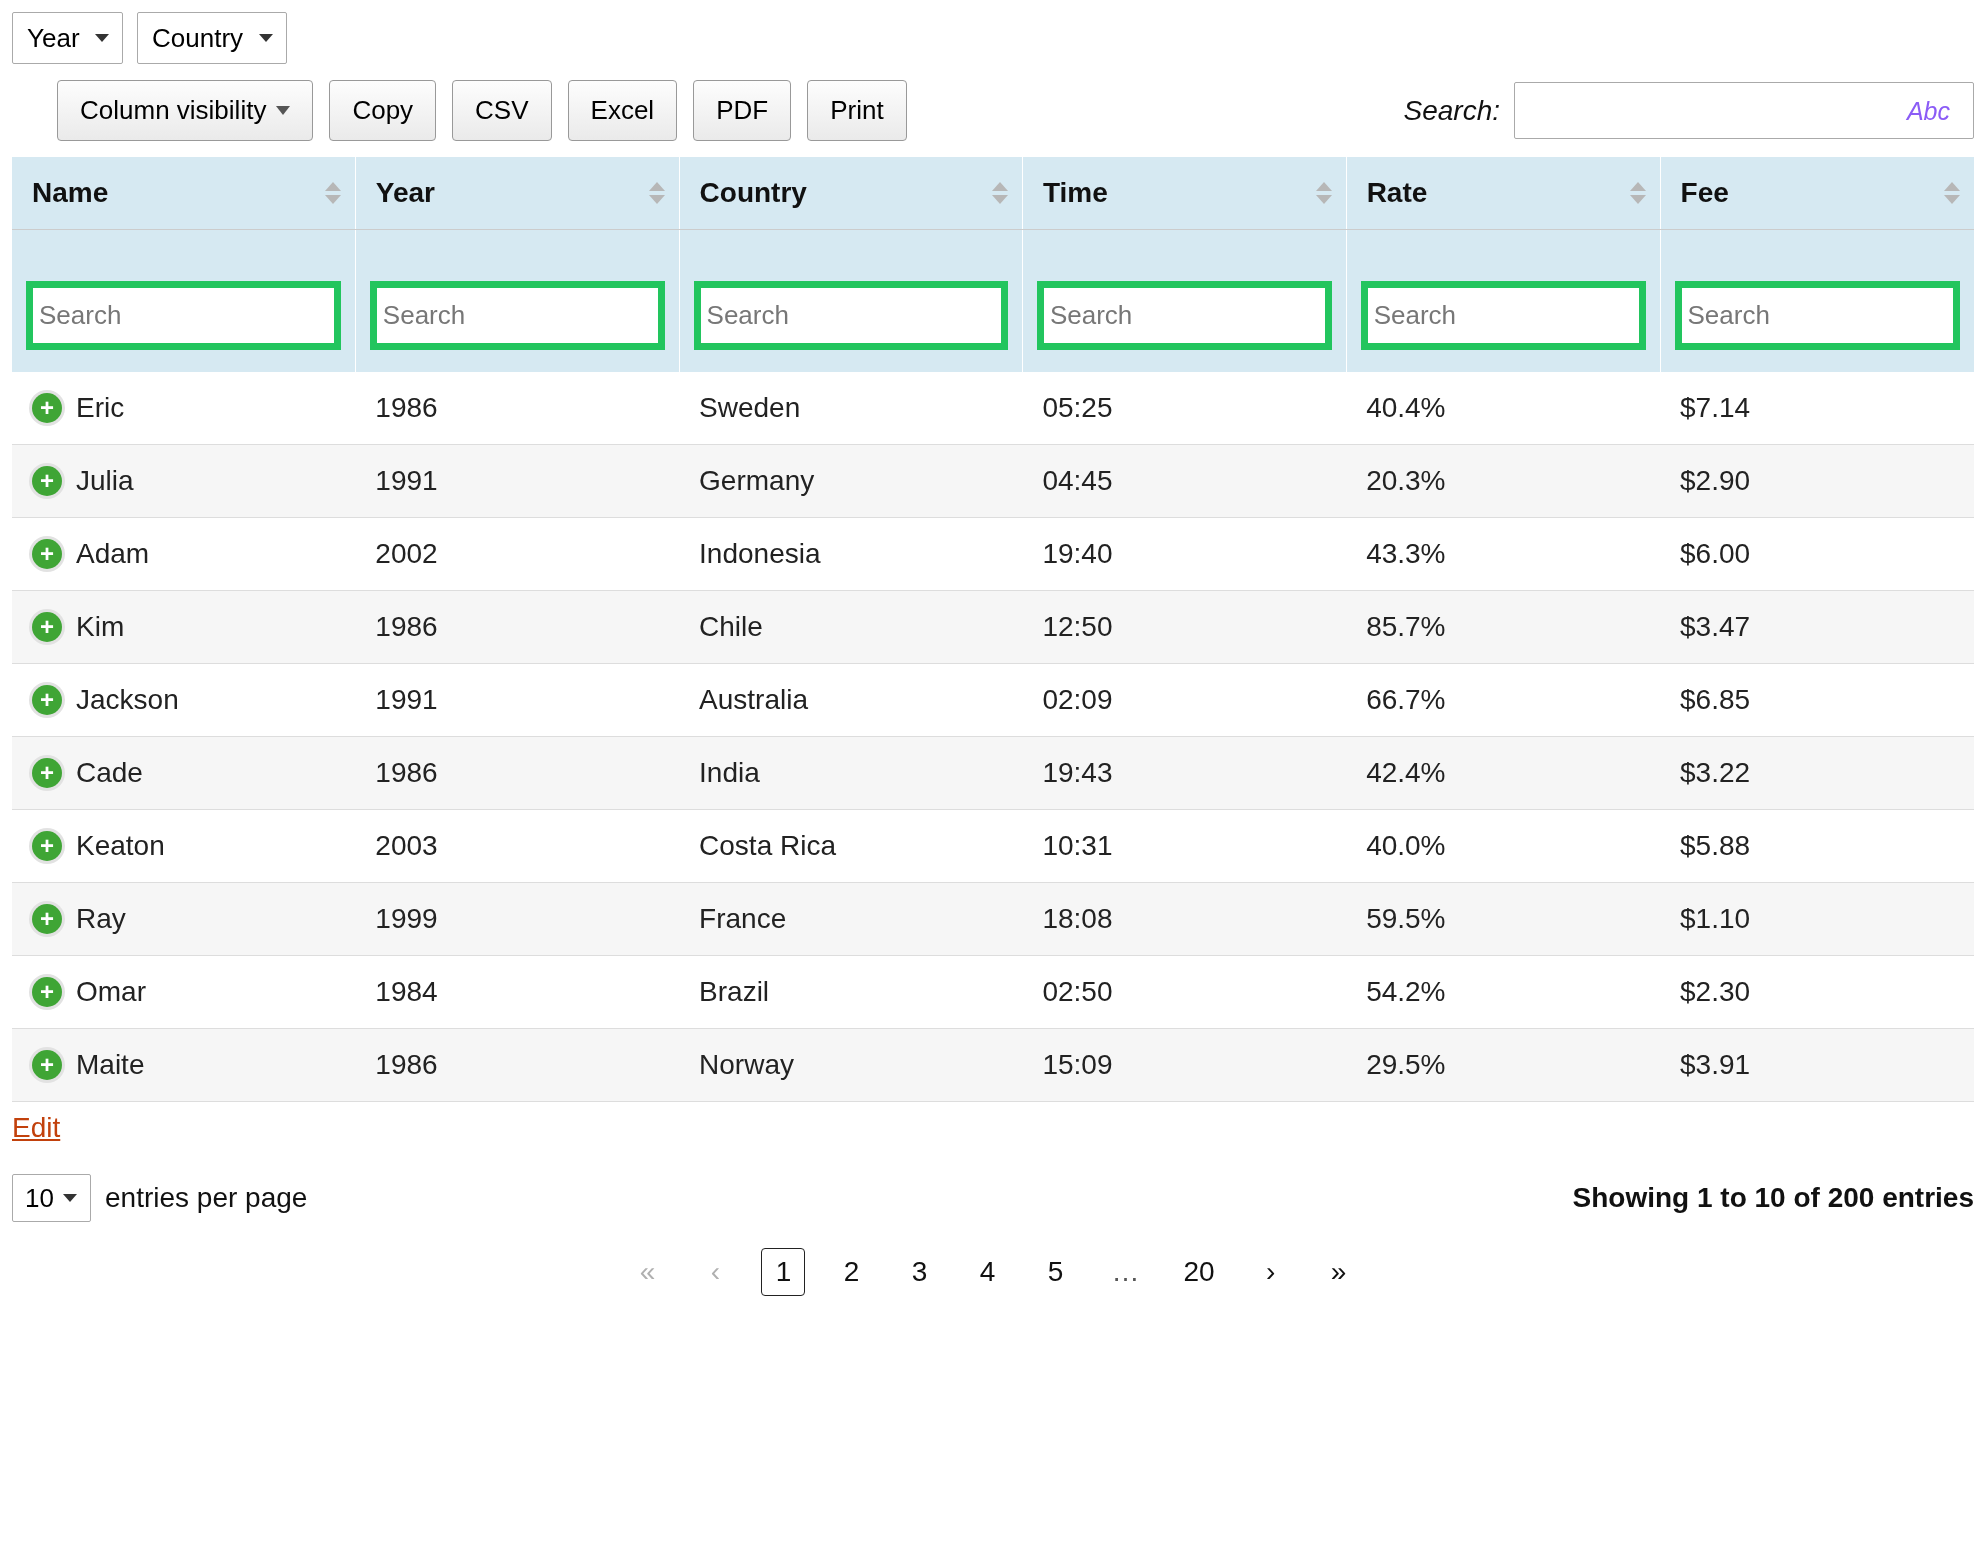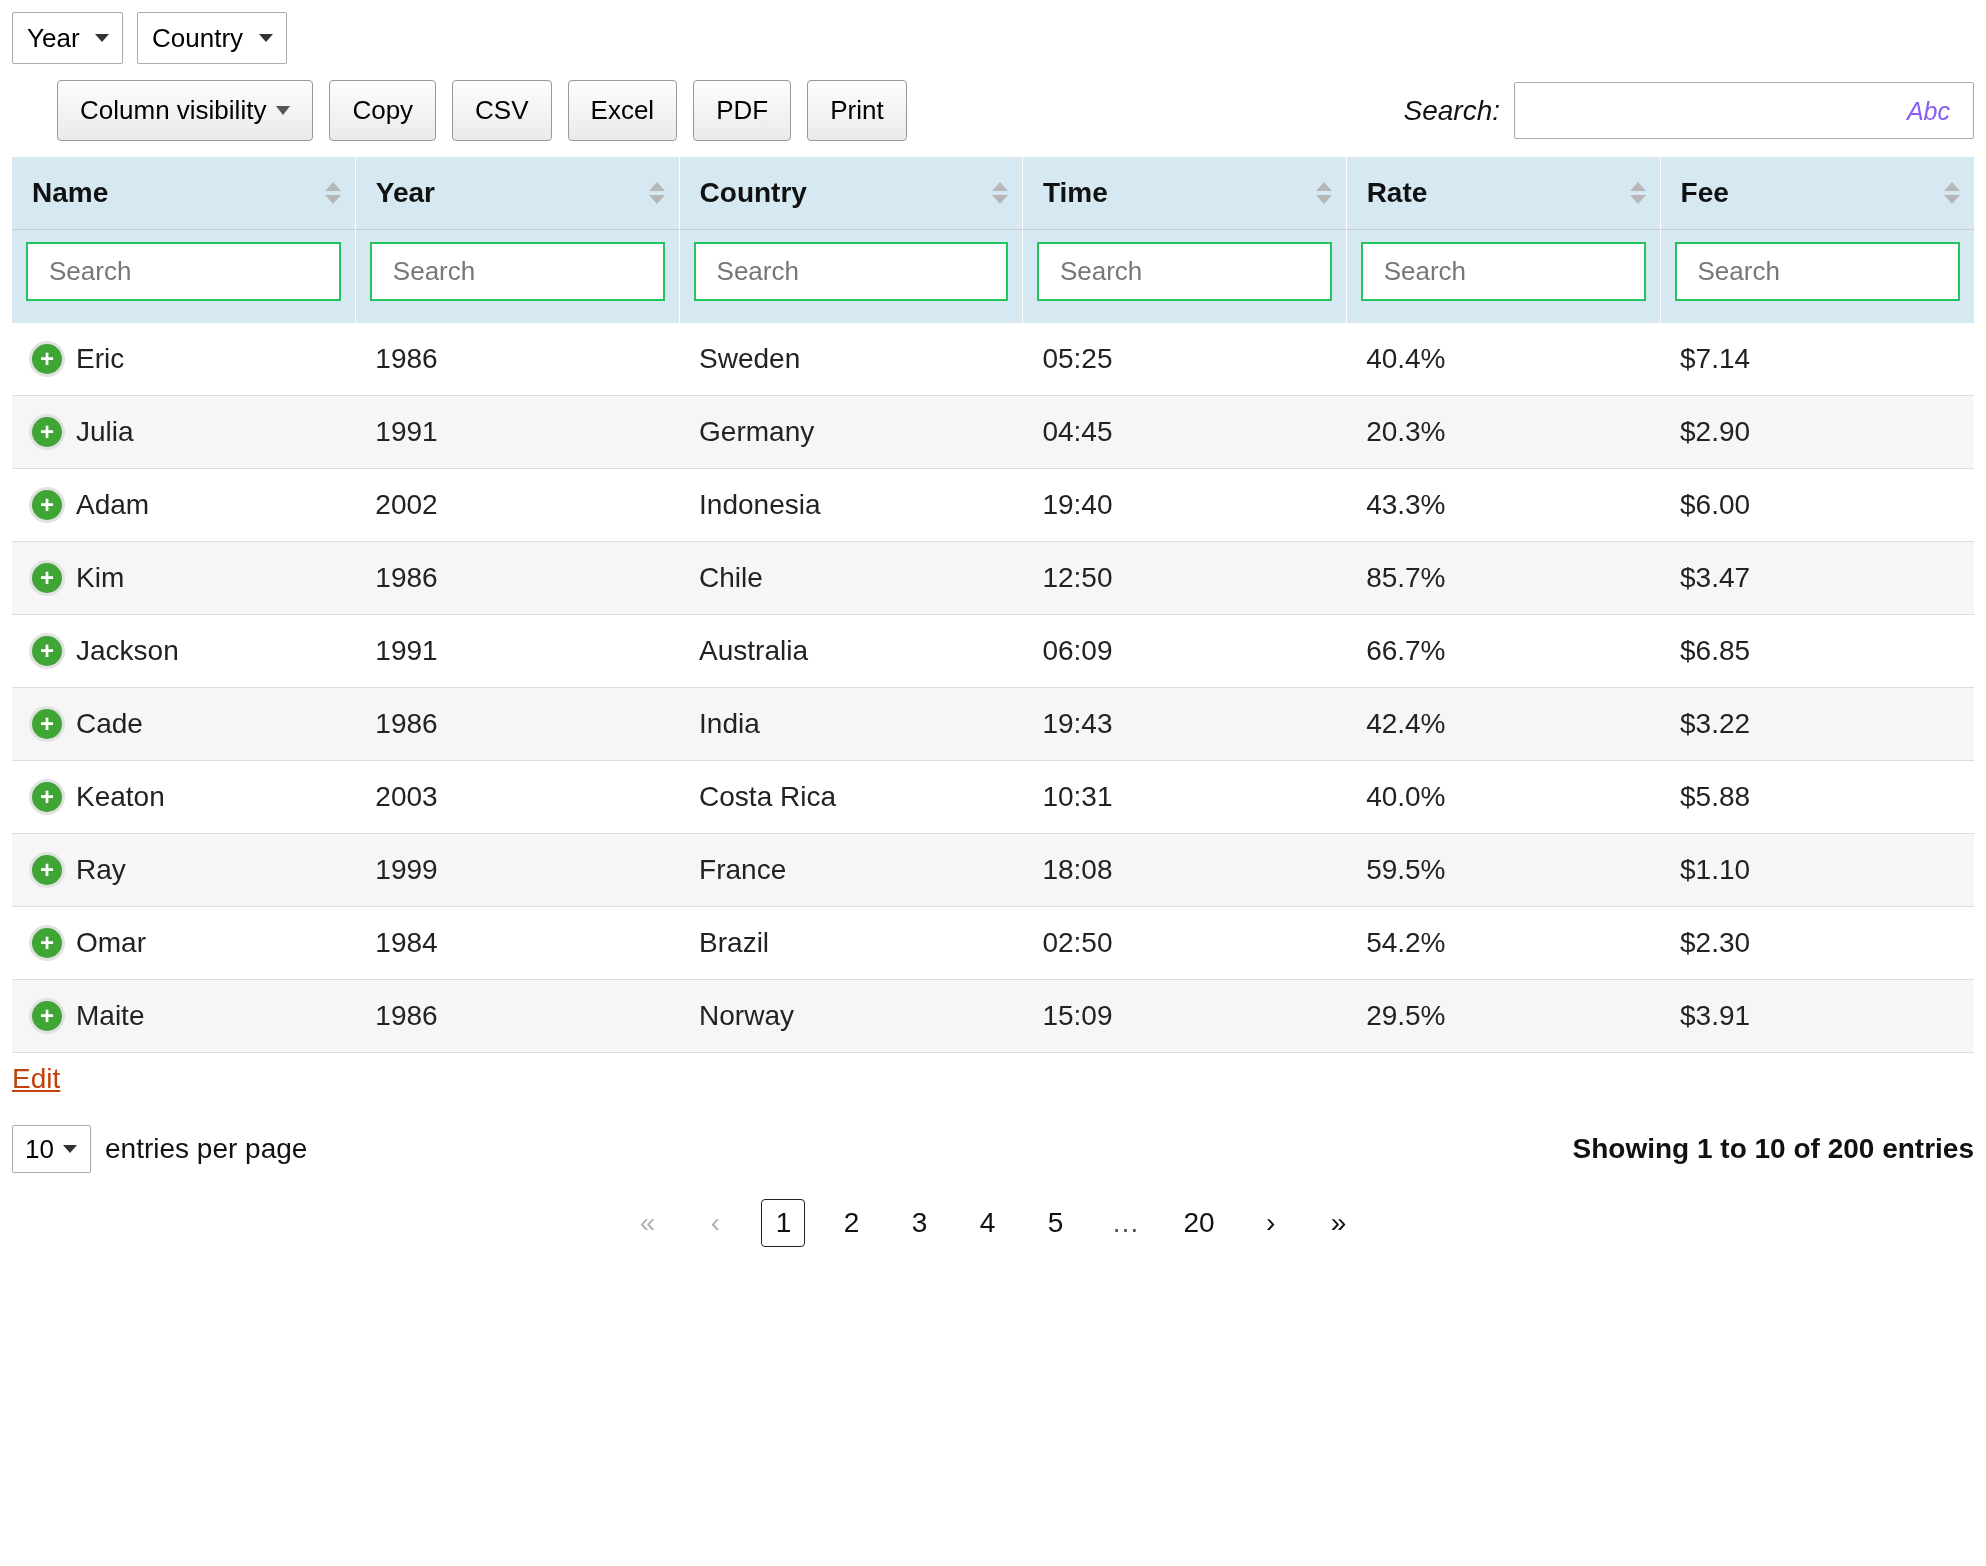--- a/index.html
+++ b/index.html
@@ -130,23 +130,24 @@
 
   thead tr.filter-row th {
     background: #d6e9f2;
     padding: 12px 14px 22px 14px;
     border-left: 1px solid #fff;
   }
   thead tr.filter-row th:first-child { border-left: none; }
   .col-search {
     width: 100%;
     font-size: 26px;
-    padding: 12px 21px;
-    border: 2px solid #22c55e;
+    padding: 12px 6px;
+    border: 7px solid #22c55e;
     background: #fff;
+    margin-top: 39px;
   }
   .col-search::placeholder { color: #777; }
 
   tbody tr td {
     padding: 20px 16px 20px 20px;
     font-size: 28px;
     border-bottom: 1px solid #ddd;
     color: #222;
   }
   tbody tr:nth-child(even) td { background: #f6f6f6; }
@@ -364,21 +365,21 @@
       </tr>
       <tr>
         <td>
           <div class="name-cell">
             <span class="expand-icon">+</span>
             <span>Jackson</span>
           </div>
         </td>
         <td>1991</td>
         <td>Australia</td>
-        <td>06:09</td>
+        <td>02:09</td>
         <td>66.7%</td>
         <td>$6.85</td>
       </tr>
       <tr>
         <td>
           <div class="name-cell">
             <span class="expand-icon">+</span>
             <span>Cade</span>
           </div>
         </td>

